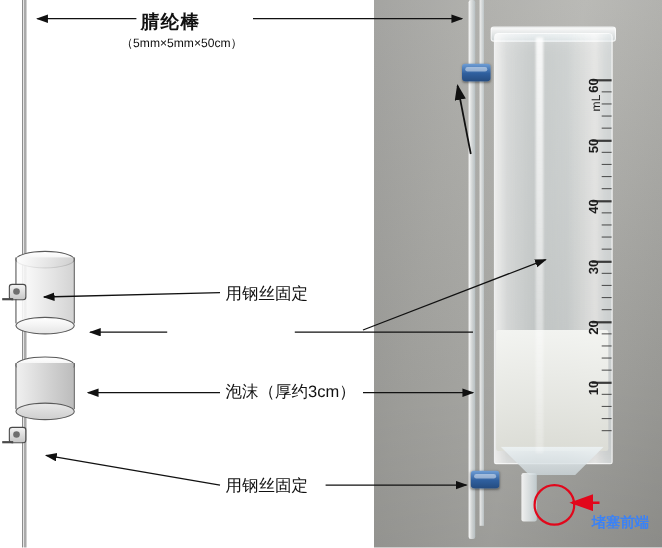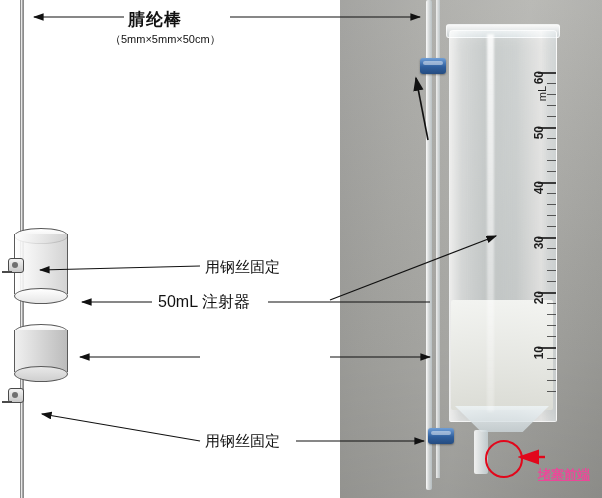--- a/index.html
+++ b/index.html
@@ -50,21 +50,21 @@
   }
   .clip .cnut{position:absolute;left:3px;top:3px;width:6px;height:6px;border-radius:50%;background:#6f6f6f;}
   .clip-tail{position:absolute;width:10px;height:2px;background:#4a4a4a;}
 
   
   .label{position:absolute;color:#111;white-space:nowrap;}
   .t-title{font-size:17px;font-weight:bold;letter-spacing:1px;font-family:Liberation Mono, monospace;}
   .t-sub{font-size:11px;text-align:right;}
   .t-16{font-size:16px;}
   .t-15{font-size:15px;}
-  .t-red{color:#ec4899;font-size:13px;font-weight:bold;text-decoration:underline;}
+  .t-red{color:#3b82f6;font-size:13px;font-weight:bold;}
 
   
   svg.overlay{position:absolute;left:0;top:0;width:602px;height:498px;pointer-events:none;}
 
   
   .syr-body{
     position:absolute;left:449px;top:30px;width:106px;height:390px;
     border-radius:4px 4px 2px 2px;
     background:
       linear-gradient(90deg,
@@ -251,20 +251,20 @@
     <line x1="330" y1="300" x2="496" y2="236" stroke="#111" stroke-width="1.2" marker-end="url(#ah)"></line>
 
     <line x1="545" y1="457" x2="520" y2="457" stroke="#e2071b" stroke-width="2.4" marker-end="url(#ahr)"></line>
   </svg>
 
   <div class="label t-title" style="left:128px;top:8px;">腈纶棒</div>
   <div class="label t-sub" style="left:110px;top:32px;">（5mm×5mm×50cm）</div>
 
   <div class="label t-15" style="left:205px;top:258px;">用钢丝固定</div>
 
-  <div class="label t-16" style="left:158px;top:292px;">50mL 注射器</div>
-
+
+  <div class="label t-15" style="left:205px;top:347px;">泡沫（厚约3cm）</div>
 
   <div class="label t-15" style="left:205px;top:432px;">用钢丝固定</div>
 
   <div class="label t-red" style="left:538px;top:466px;">堵塞前端</div>
 
 </div>
 
 </body></html>

